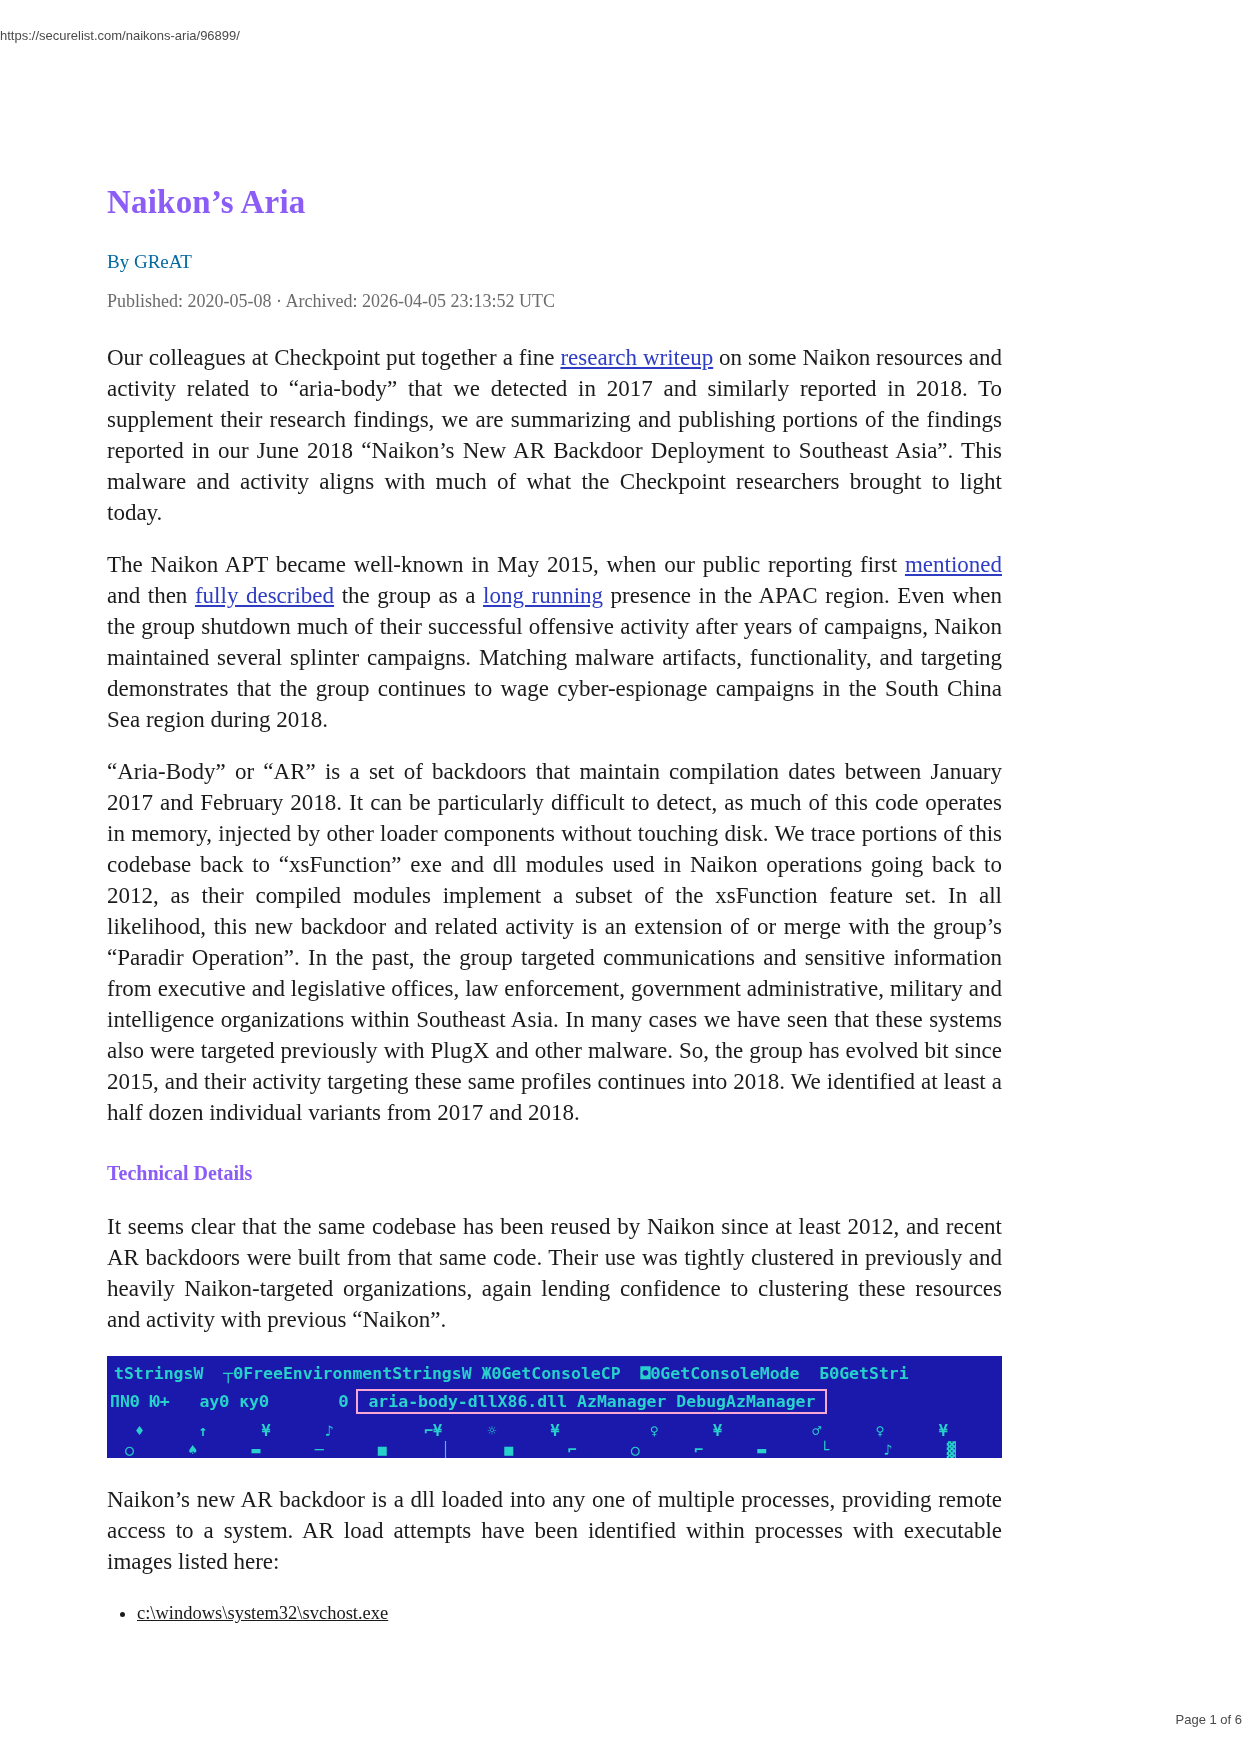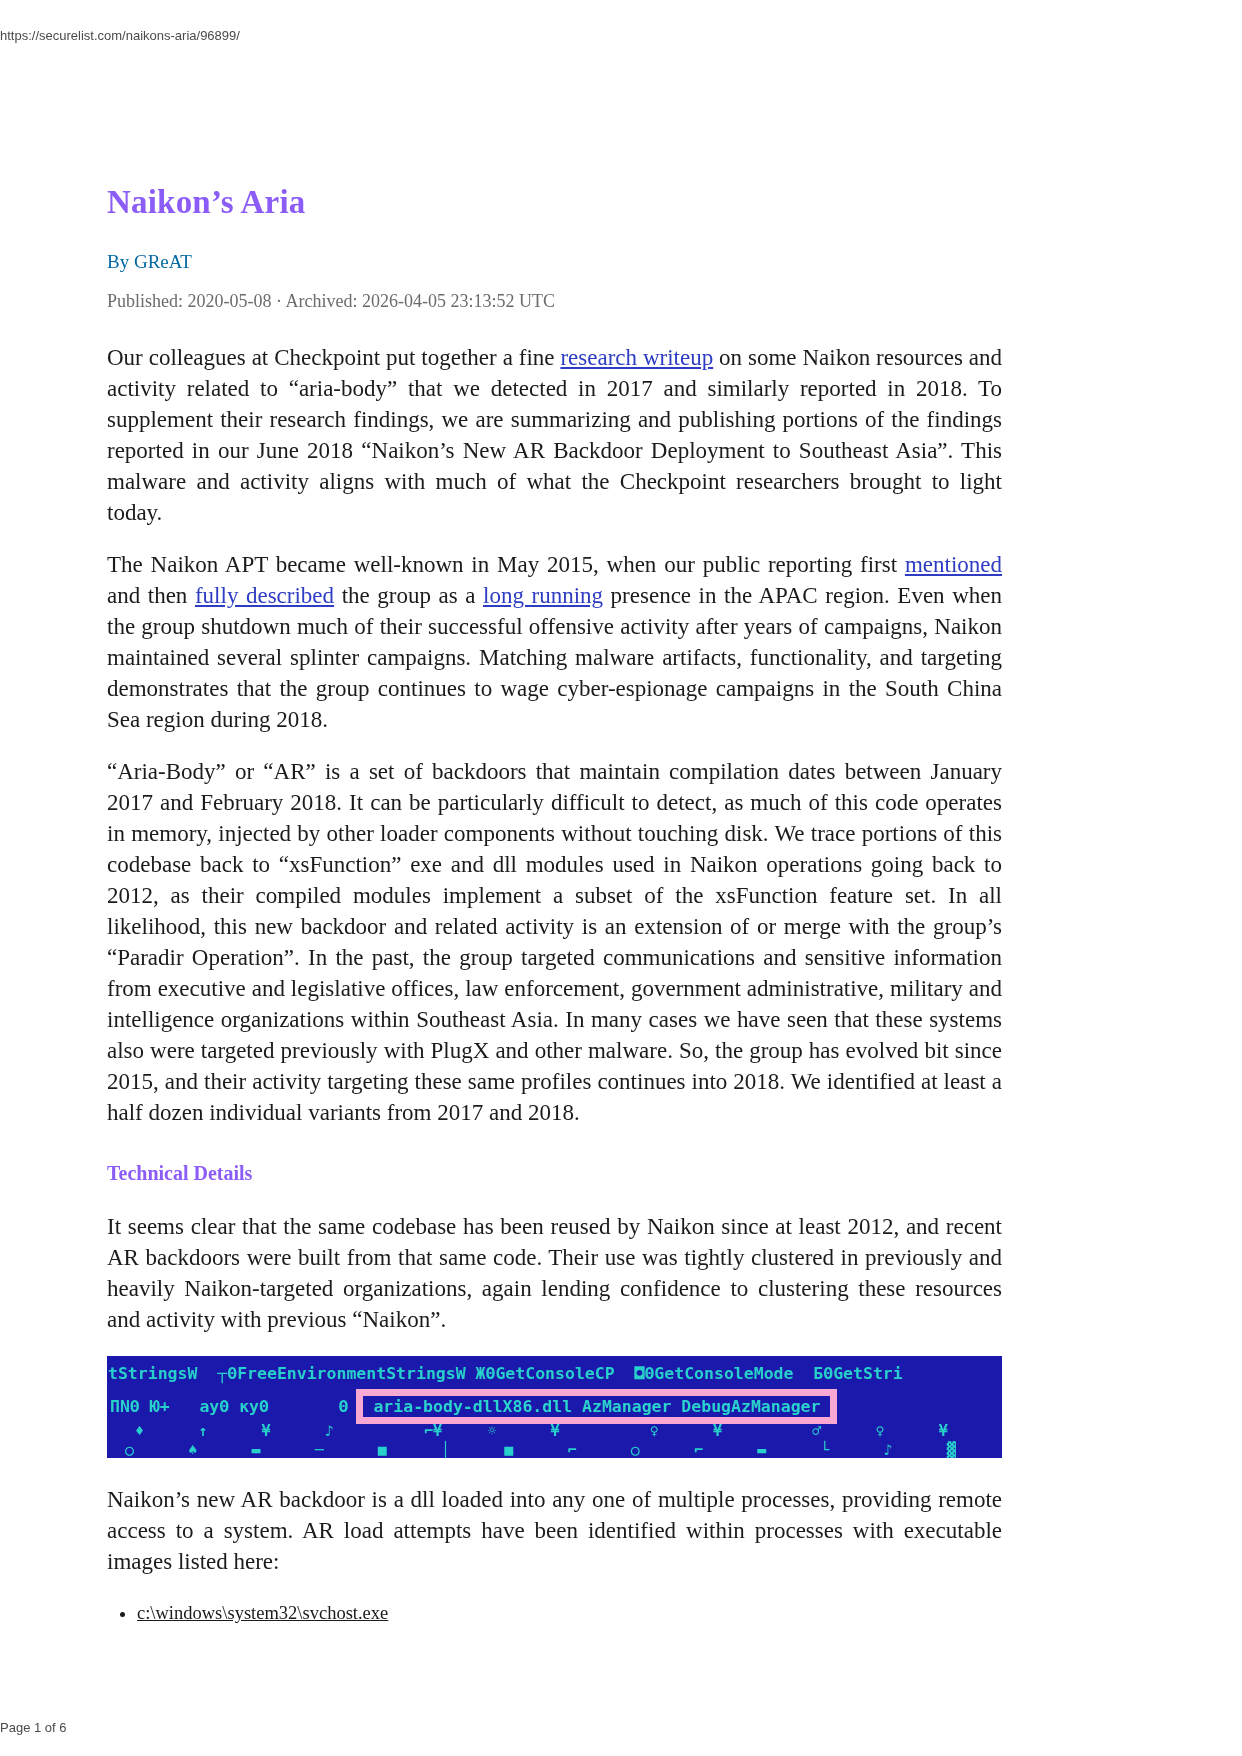--- a/index.html
+++ b/index.html
@@ -27,30 +27,30 @@
   }
   .content a.link{color:#2d3cc3;text-decoration:underline;cursor:pointer;}
   .content ul{margin:2px 0 0 30px;padding:0;text-decoration:underline;}
   .content ul li{font-size:18.5px;line-height:31px;}
   .strings-shot{
     position:relative;width:895px;height:102px;background:#1b18ac;
     margin:8px 0 26px 0;overflow:hidden;
     font-family:"DejaVu Sans Mono", monospace;font-weight:700;
     color:#27d0ca;font-size:16.5px;
   }
-  .strings-shot .sline1{position:absolute;top:8px;left:1px;white-space:pre;}
+  .strings-shot .sline1{position:absolute;top:8px;left:7px;white-space:pre;}
   .strings-shot .sline2{position:absolute;top:33px;left:3px;white-space:pre;}
   .strings-shot .red-box{
-    display:inline-block;border:7px solid #f9a8d4;padding:1px 10px;margin-left:8px;
+    display:inline-block;border:2px solid #f9a8d4;padding:1px 10px;margin-left:8px;
     color:#2bd3cd;white-space:pre;
   }
   .strings-shot .ssym1{position:absolute;top:66px;left:28px;white-space:pre;font-size:15px;}
   .strings-shot .ssym2{position:absolute;top:85px;left:18px;white-space:pre;font-size:15px;}
   .footer-page{
-    position:absolute;bottom:21px;left:0;width:100%;text-align:left;
+    position:absolute;bottom:29px;left:0;width:100%;text-align:right;
     font-family:"Liberation Sans", sans-serif;font-size:13px;color:#4a4a4a;
   }
 </style>
 </head>
 <body>
 
 <div class="header-url">https://securelist.com/naikons-aria/96899/</div>
 
 <div class="content">
   <h1 class="title">Naikon’s Aria</h1>

